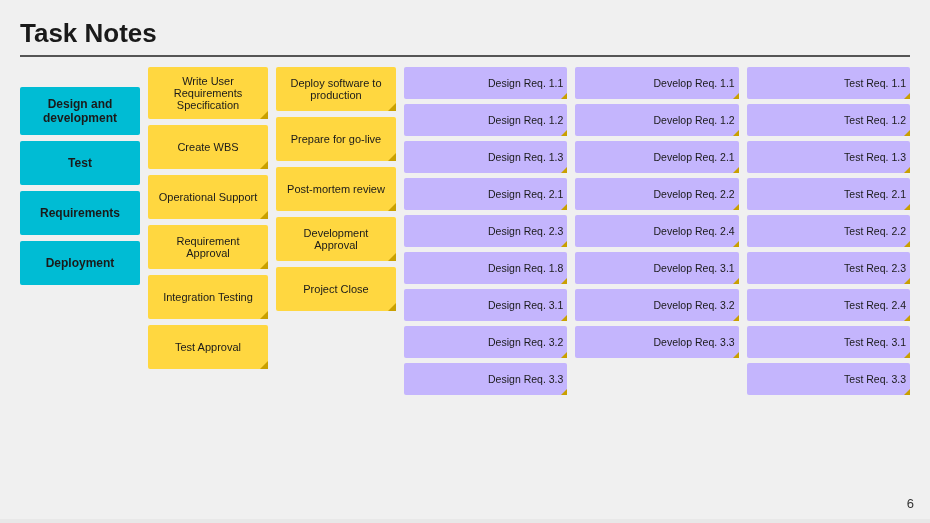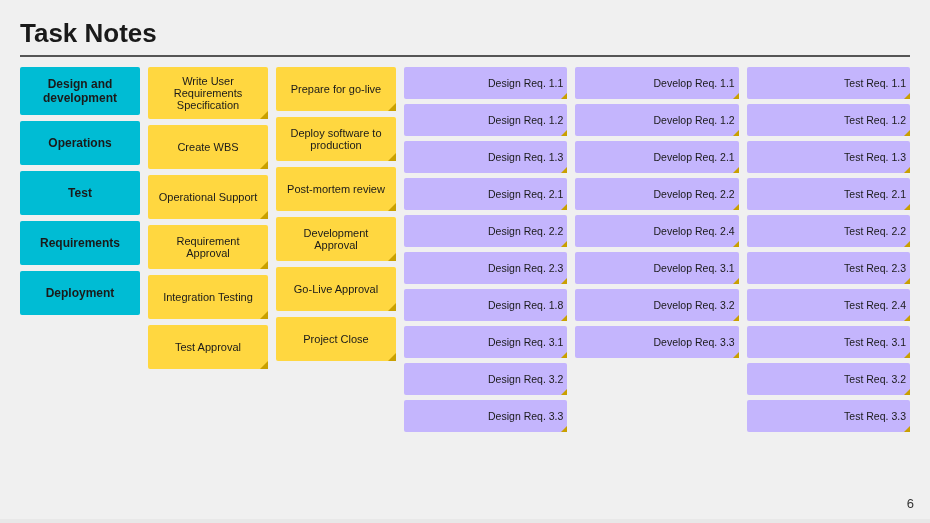--- a/index.html
+++ b/index.html
@@ -32,20 +32,21 @@
       gap: 8px;
       margin-top: 10px;
     }
     
     .sidebar {
       display: flex;
       flex-direction: column;
       gap: 6px;
       width: 120px;
       flex-shrink: 0;
+      margin-top: 20px;
     }
     .sidebar-item {
       background: #00bcd4;
       color: #1a1a1a;
       font-size: 12px;
       font-weight: bold;
       text-align: center;
       padding: 10px 6px;
       border-radius: 2px;
       cursor: pointer;
@@ -136,23 +137,20 @@
 <div class="slide">
   <div class="title">Task Notes</div>
 
   <div class="content">
 
     <div class="sidebar">
       <div class="sidebar-item">
         <span>Design and development</span>
       </div>
       <div class="sidebar-item">
-        <span>Operations</span>
-      </div>
-      <div class="sidebar-item">
         <span>Test</span>
       </div>
       <div class="sidebar-item">
         <span>Requirements</span>
       </div>
       <div class="sidebar-item">
         <span>Deployment</span>
       </div>
     </div>
 
@@ -172,58 +170,52 @@
       <div class="note-yellow">
         <span>Integration Testing</span>
       </div>
       <div class="note-yellow">
         <span>Test Approval</span>
       </div>
     </div>
 
     <div class="note-column">
       <div class="note-yellow">
+        <span>Deploy software to production</span>
+      </div>
+      <div class="note-yellow">
         <span>Prepare for go-live</span>
       </div>
       <div class="note-yellow">
-        <span>Deploy software to production</span>
-      </div>
-      <div class="note-yellow">
         <span>Post-mortem review</span>
       </div>
       <div class="note-yellow">
         <span>Development Approval</span>
       </div>
       <div class="note-yellow">
-        <span>Go-Live Approval</span>
-      </div>
-      <div class="note-yellow">
         <span>Project Close</span>
       </div>
     </div>
 
     <div class="req-columns">
 
       <div class="req-col">
         <div class="req-note">
             <span>Design Req. 1.1</span>
           </div>
         <div class="req-note">
             <span>Design Req. 1.2</span>
           </div>
         <div class="req-note">
             <span>Design Req. 1.3</span>
           </div>
         <div class="req-note">
             <span>Design Req. 2.1</span>
           </div>
         <div class="req-note">
-            <span>Design Req. 2.2</span>
-          </div>
-        <div class="req-note">
             <span>Design Req. 2.3</span>
           </div>
         <div class="req-note">
             <span>Design Req. 1.8</span>
           </div>
         <div class="req-note">
             <span>Design Req. 3.1</span>
           </div>
         <div class="req-note">
             <span>Design Req. 3.2</span>
@@ -277,23 +269,20 @@
             <span>Test Req. 2.2</span>
           </div>
         <div class="req-note">
             <span>Test Req. 2.3</span>
           </div>
         <div class="req-note">
             <span>Test Req. 2.4</span>
           </div>
         <div class="req-note">
             <span>Test Req. 3.1</span>
-          </div>
-        <div class="req-note">
-            <span>Test Req. 3.2</span>
           </div>
         <div class="req-note">
             <span>Test Req. 3.3</span>
           </div>
       </div>
     </div>
   </div>
 
   <div class="page-num">6</div>
 </div>

